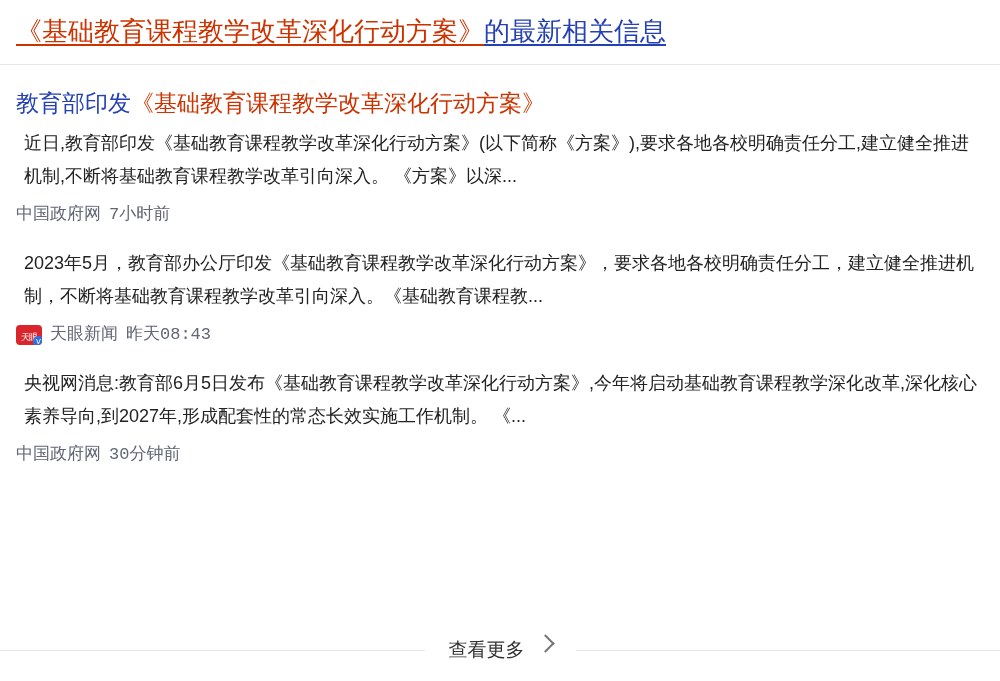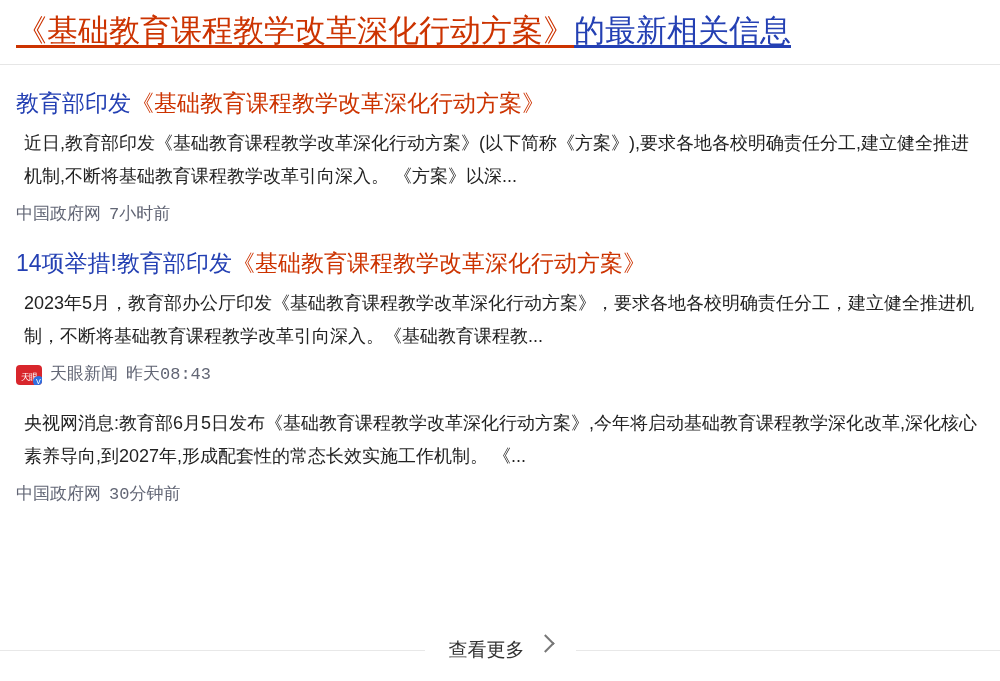--- a/index.html
+++ b/index.html
@@ -20,21 +20,21 @@
     height: 681px;
     box-sizing: border-box;
   }
 
   
   .header {
     padding: 14px 16px 16px 16px;
     border-bottom: 1px solid #e6e6e6;
   }
   .header-title {
-    font-size: 31px;
+    font-size: 26px;
     line-height: 34px;
     font-weight: normal;
     white-space: nowrap;
   }
   .header-title .hl {
     color: #cc3300;
     text-decoration: underline;
     text-underline-offset: 4px;
   }
   .header-title .lnk {
@@ -174,21 +174,20 @@
     <div class="result">
       <h3 class="result-title"><span>教育部印发</span><span class="hl">《基础教育课程教学改革深化行动方案》</span></h3>
       <div class="result-abstract">近日,教育部印发《基础教育课程教学改革深化行动方案》(以下简称《方案》),要求各地各校明确责任分工,建立健全推进机制,不断将基础教育课程教学改革引向深入。 《方案》以深...</div>
       <div class="result-meta">
         <span class="source-name">中国政府网</span>
         <span class="meta-time">7小时前</span>
       </div>
     </div>
 
     <div class="result">
-      <h3 class="result-title"><span>14项举措!教育部印发</span><span class="hl">《基础教育课程教学改革深化行动方案》</span></h3>
       <div class="result-abstract">2023年5月，教育部办公厅印发《基础教育课程教学改革深化行动方案》，要求各地各校明确责任分工，建立健全推进机制，不断将基础教育课程教学改革引向深入。《基础教育课程教...</div>
       <div class="result-meta">
         <span class="source-with-logo">
           <span class="site-logo"><span>天眼</span><span class="badge">V</span></span>
           <span class="source-name">天眼新闻</span>
         </span>
         <span class="meta-time">昨天08:43</span>
       </div>
     </div>
 

